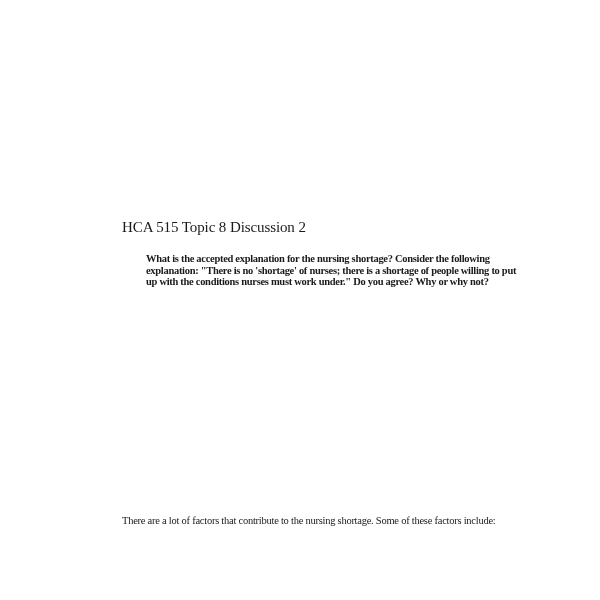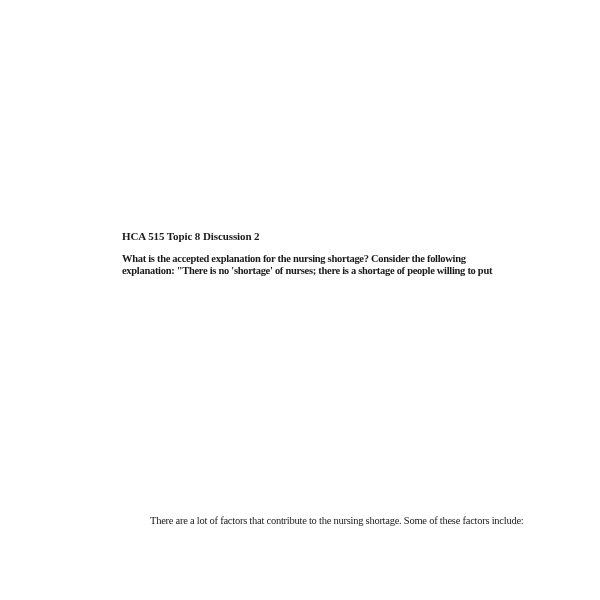--- a/index.html
+++ b/index.html
@@ -14,64 +14,65 @@
     position: relative;
     width: 600px;
     height: 600px;
     background: #ffffff;
     font-family: "Liberation Serif", "DejaVu Serif", serif;
     color: #1a1a1a;
   }
   .doc-title {
     position: absolute;
     left: 122px;
-    top: 231px;
-    font-size: 11px;
-    font-weight: 700;
+    top: 222px;
+    font-size: 15px;
+    font-weight: 400;
     line-height: 11.5px;
     letter-spacing: -0.1px;
     white-space: nowrap;
   }
   .question {
     position: absolute;
     left: 122px;
     top: 253px;
     width: 370px;
   }
   .question .line {
     font-size: 10.5px;
     font-weight: 700;
     line-height: 11.5px;
     letter-spacing: -0.3px;
     white-space: nowrap;
+    margin-left: 24px;
   }
   .answer {
     position: absolute;
     left: 122px;
     top: 515px;
     width: 370px;
   }
   .answer .line {
     font-size: 10.5px;
     font-weight: 400;
     line-height: 11.5px;
     letter-spacing: -0.25px;
     white-space: nowrap;
-    margin-left: 28px;
   }
 </style>
 </head>
 <body>
 
 <div class="canvas">
 
   <div class="doc-title">HCA 515 Topic 8 Discussion 2</div>
 
   <div class="question">
     <div class="line">What is the accepted explanation for the nursing shortage? Consider the following</div>
     <div class="line">explanation: "There is no 'shortage' of nurses; there is a shortage of people willing to put</div>
+    <div class="line">up with the conditions nurses must work under." Do you agree? Why or why not?</div>
   </div>
 
   <div class="answer">
     <div class="line">There are a lot of factors that contribute to the nursing shortage. Some of these factors include:</div>
   </div>
 
 </div>
 
 </body></html>

